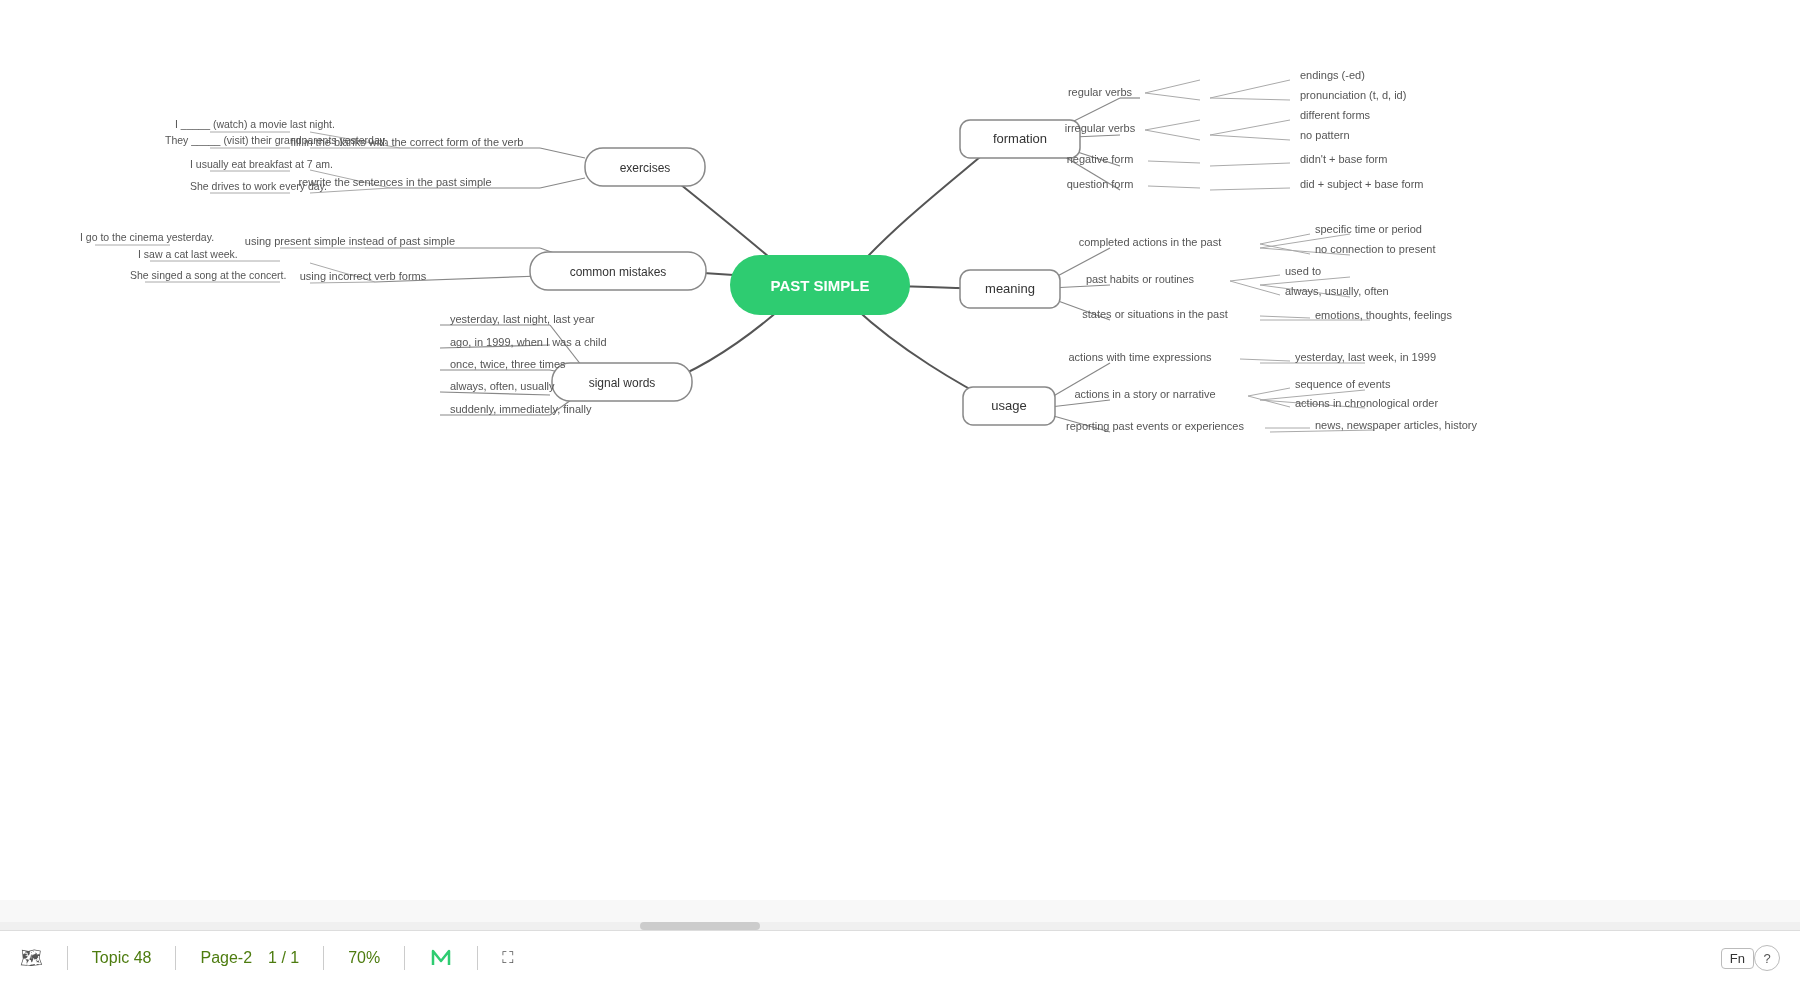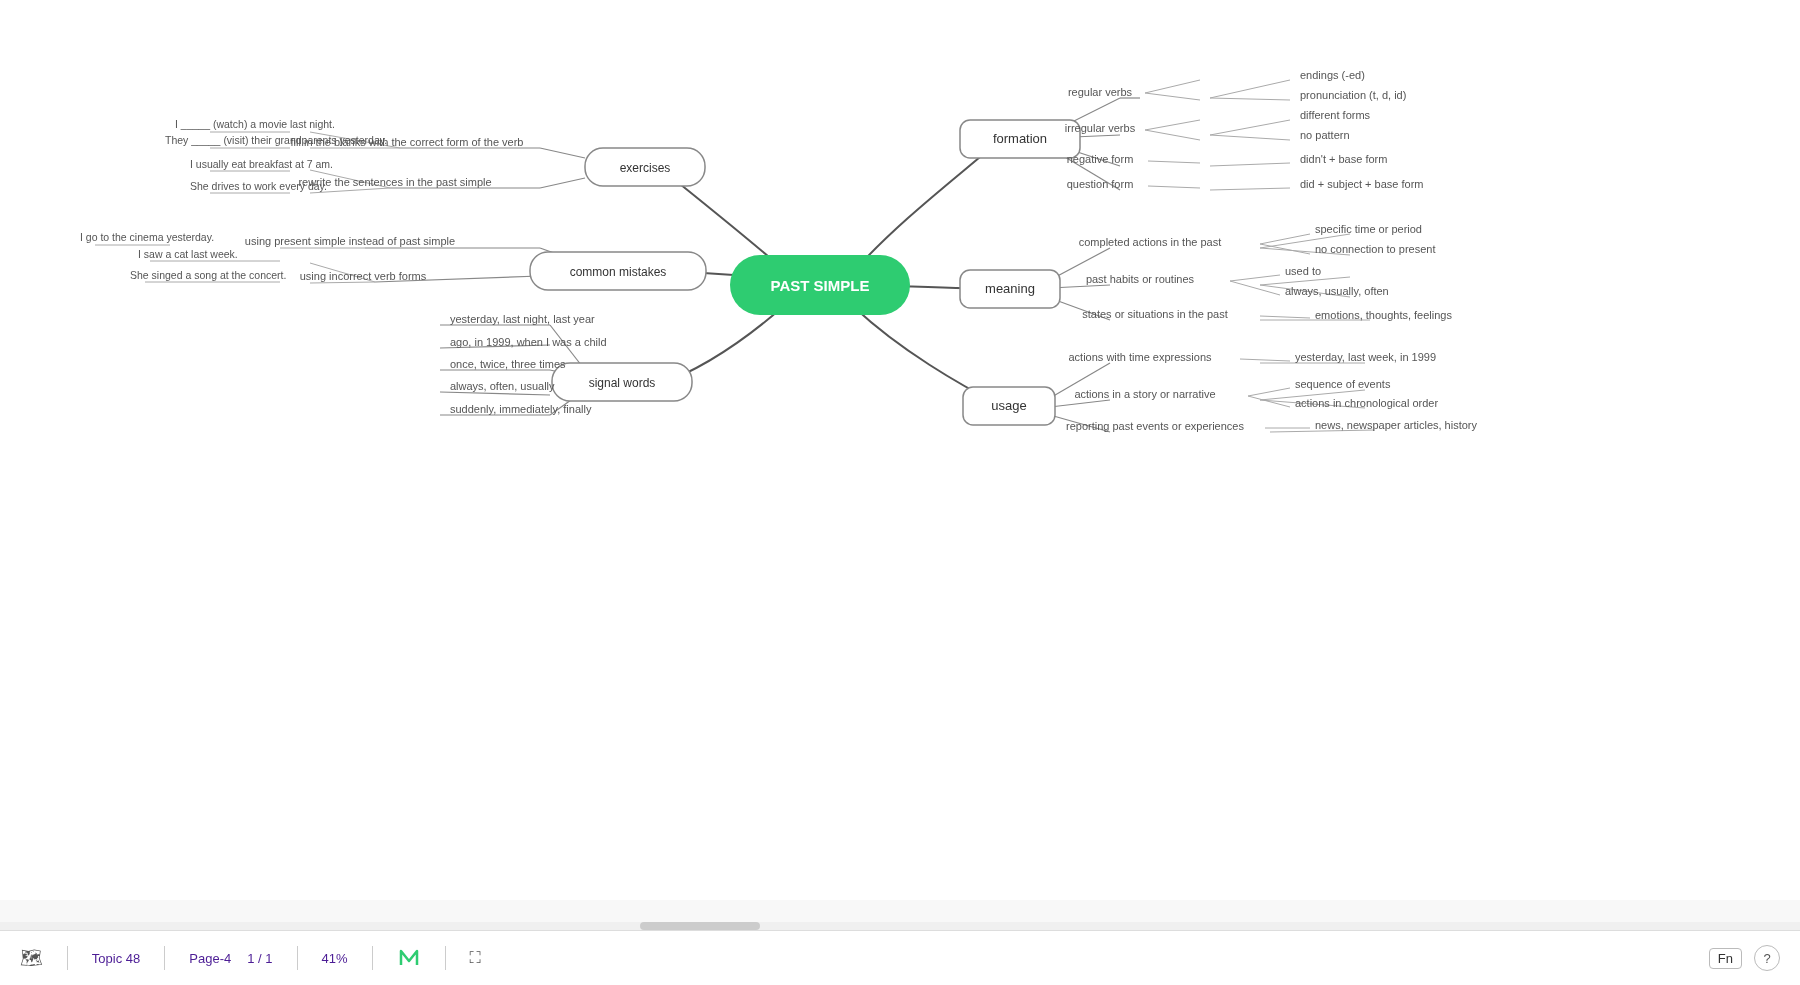--- a/index.html
+++ b/index.html
@@ -44,22 +44,22 @@
       align-items: center;
       gap: 16px;
     }
 
     .bottom-icon {
       font-size: 18px;
       color: #555;
     }
 
     .bottom-text {
-      font-size: 13px;
-      color: #4c1d95;
+      font-size: 16px;
+      color: #4d7c0f;
     }
 
     .separator {
       width: 1px;
       height: 24px;
       background: #ccc;
       margin: 0 8px;
     }
 
     .brand-icon {
@@ -73,21 +73,21 @@
     .fullscreen-icon {
       font-size: 16px;
       color: #555;
       cursor: pointer;
     }
 
     #bottom-right {
       margin-left: auto;
       display: flex;
       align-items: center;
-      gap: 12px;
+      gap: 0;
     }
 
     .fn-badge {
       background: #fff;
       border: 1px solid #bbb;
       border-radius: 4px;
       padding: 2px 8px;
       font-size: 13px;
       color: #333;
     }
@@ -312,24 +312,24 @@
 <div id="scroll-bar">
   <div id="scroll-thumb"></div>
 </div>
 
 <div id="bottom-bar">
   <div id="bottom-left">
     <span class="bottom-icon">🗺</span>
     <span class="separator"></span>
     <span class="bottom-text">Topic 48</span>
     <span class="separator"></span>
-    <span class="bottom-text">Page-4</span>
+    <span class="bottom-text">Page-2</span>
     <span class="bottom-text" style="margin-left:0;">1 / 1</span>
     <span class="separator"></span>
-    <span class="bottom-text">41%</span>
+    <span class="bottom-text">70%</span>
     <span class="separator"></span>
 
     <span class="brand-icon">
       <svg width="22" height="22" viewBox="0 0 22 22">
         <path d="M3 18 L3 4 L11 14 L19 4 L19 18" stroke="#2ecc71" stroke-width="2.5" fill="none" stroke-linejoin="round"></path>
       </svg>
     </span>
     <span class="separator"></span>
     <span class="fullscreen-icon">⛶</span>
   </div>

